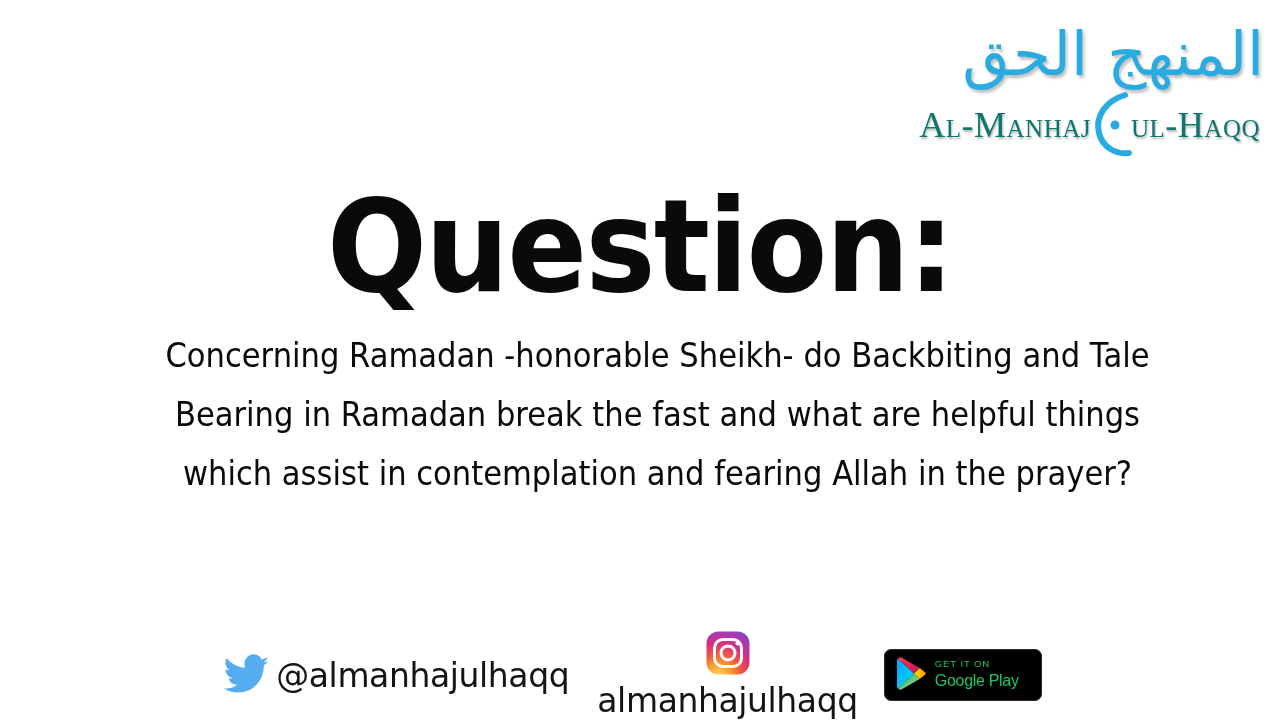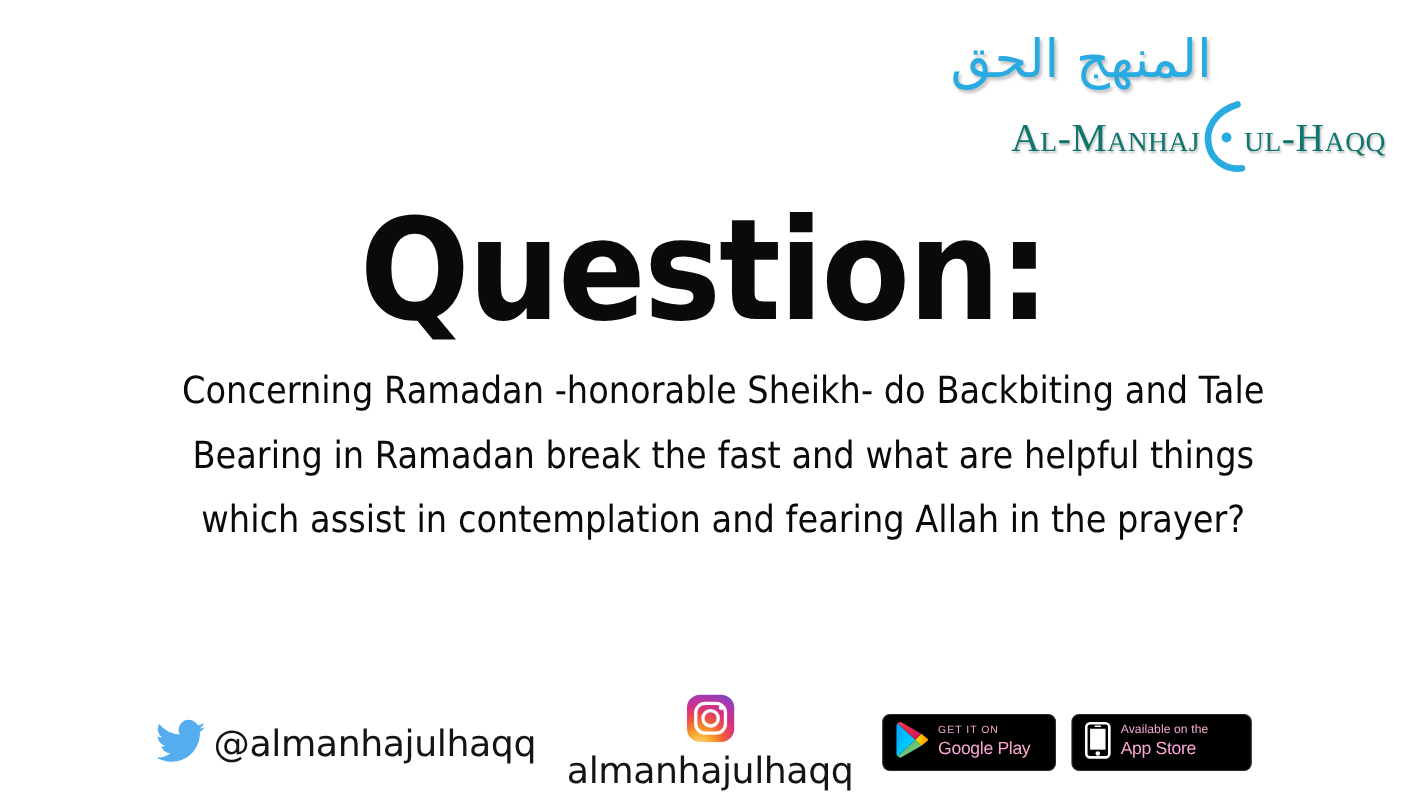--- a/index.html
+++ b/index.html
@@ -30,23 +30,23 @@
     height: 150px;
   }
   #logo-arabic {
     position: absolute;
     right: 8px;
     top: -4px;
     width: 400px;
     height: 100px;
     color: #29ABE2;
     font-family: "DejaVu Sans", sans-serif;
-    font-size: 48px;
+    font-size: 61px;
     line-height: 100px;
-    text-align: left;
+    text-align: right;
     direction: rtl;
     white-space: nowrap;
     text-shadow: 2px 3px 3px rgba(120,120,120,0.45);
     overflow: visible;
   }
   #logo-wordmark {
     position: absolute;
     right: 12px;
     top: 96px;
     width: 480px;
@@ -143,21 +143,21 @@
     box-sizing: border-box;
   }
   #google-play-badge { margin-right: 14px; width: 158px; }
   #app-store-badge { width: 164px; }
 
   .badge-text {
     display: flex;
     flex-direction: column;
     justify-content: center;
     margin-left: 9px;
-    color: #f9a8d4;
+    color: #22c55e;
   }
   .badge-small {
     font-family: "Liberation Sans", sans-serif;
     font-size: 9.5px;
     letter-spacing: 0.9px;
     line-height: 11px;
     text-transform: uppercase;
   }
   .badge-large {
     font-family: Liberation Sans, sans-serif;
@@ -256,29 +256,15 @@
           <path d="M2 31.5 L18 16.5 L23.6 22 L5.5 32.4 C4.4 33 3.1 32.6 2 31.5Z" fill="url(#gpGreen)"></path>
           <path d="M2 1.5 C3.1 0.4 4.4 0 5.5 0.6 L23.6 11 L18 16.5 Z" fill="url(#gpRed)"></path>
         </svg>
       </span>
       <span class="badge-text">
         <span class="badge-small">GET IT ON</span>
         <span class="badge-large">Google Play</span>
       </span>
     </div>
 
-    <div class="store-badge" id="app-store-badge">
-      <span>
-        <svg width="24" height="34" viewBox="0 0 24 34">
-          <rect x="1.5" y="1.5" width="21" height="31" rx="3.5" fill="none" stroke="#ffffff" stroke-width="2.4"></rect>
-          <rect x="5" y="6.5" width="14" height="19" fill="#ffffff"></rect>
-          <circle cx="12" cy="29" r="2.1" fill="#ffffff"></circle>
-          <rect x="9" y="3.6" width="6" height="1.3" rx="0.6" fill="#ffffff"></rect>
-        </svg>
-      </span>
-      <span class="badge-text">
-        <span class="badge-small">Available on the</span>
-        <span class="badge-large">App Store</span>
-      </span>
-    </div>
 
   </div>
 </div>
 
 </body></html>

